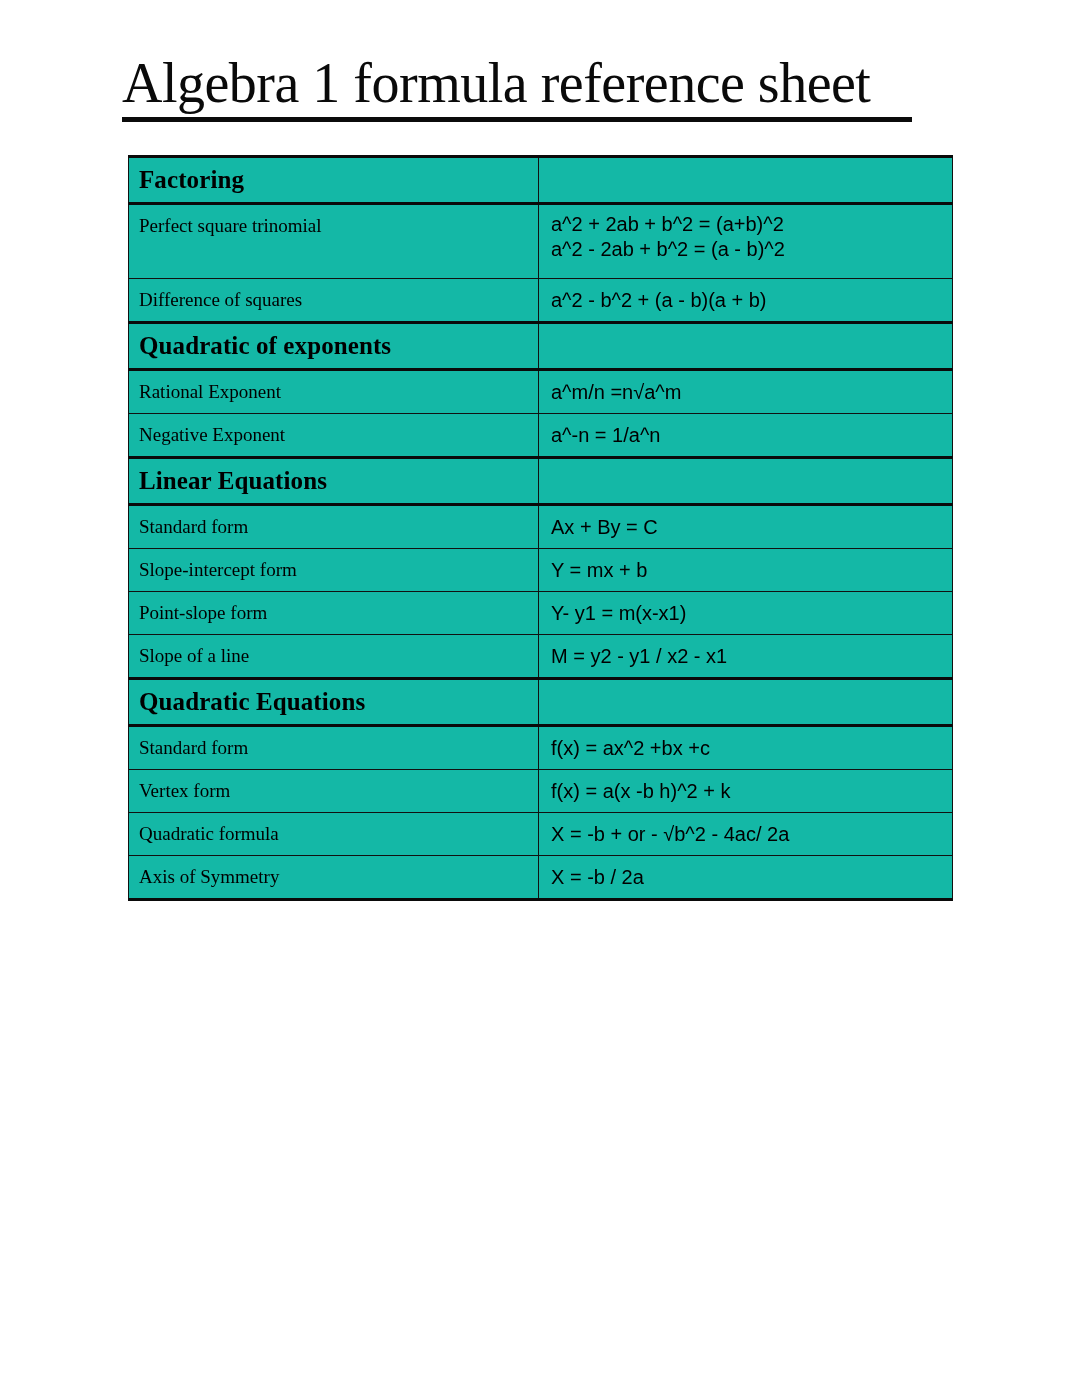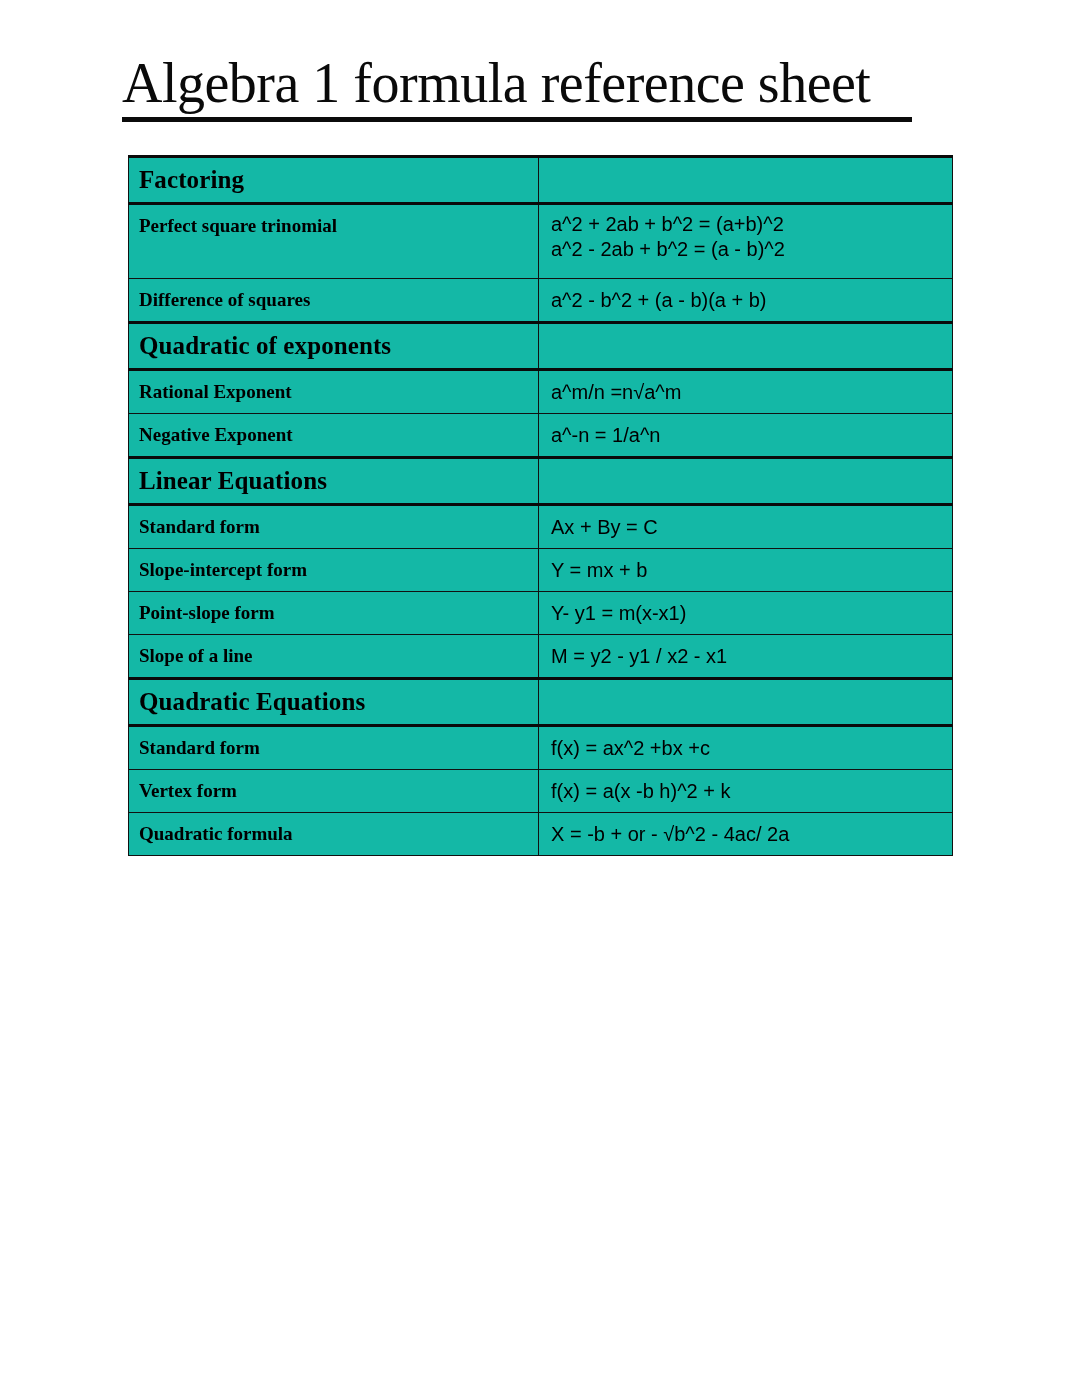--- a/index.html
+++ b/index.html
@@ -77,21 +77,21 @@
     line-height: 30px;
     letter-spacing: 0.1px;
     padding-left: 10px;
   }
 
   
   tr.entry-row > td { height: 42px; }
   tr.entry-row td.label {
     font-family: "Liberation Serif", serif;
     font-size: 19px;
-    font-weight: 700;
+    font-weight: 400;
     line-height: 24px;
     padding-left: 10px;
   }
   tr.entry-row td.value {
     font-family: "Liberation Sans", sans-serif;
     font-size: 20px;
     font-weight: 400;
     line-height: 25px;
     padding-left: 12px;
     white-space: pre-line;
@@ -171,16 +171,20 @@
           <td class="value">f(x) = ax^2 +bx +c</td>
         </tr>
         <tr class="entry-row">
           <td class="label">Vertex form</td>
           <td class="value">f(x) = a(x -b h)^2 + k</td>
         </tr>
         <tr class="entry-row">
           <td class="label">Quadratic formula</td>
           <td class="value">X = -b + or - √b^2 - 4ac/ 2a</td>
         </tr>
+        <tr class="entry-row last-row">
+          <td class="label">Axis of Symmetry</td>
+          <td class="value">X = -b / 2a</td>
+        </tr>
       </tbody>
   </table>
 
 </div>
 
 </body></html>

